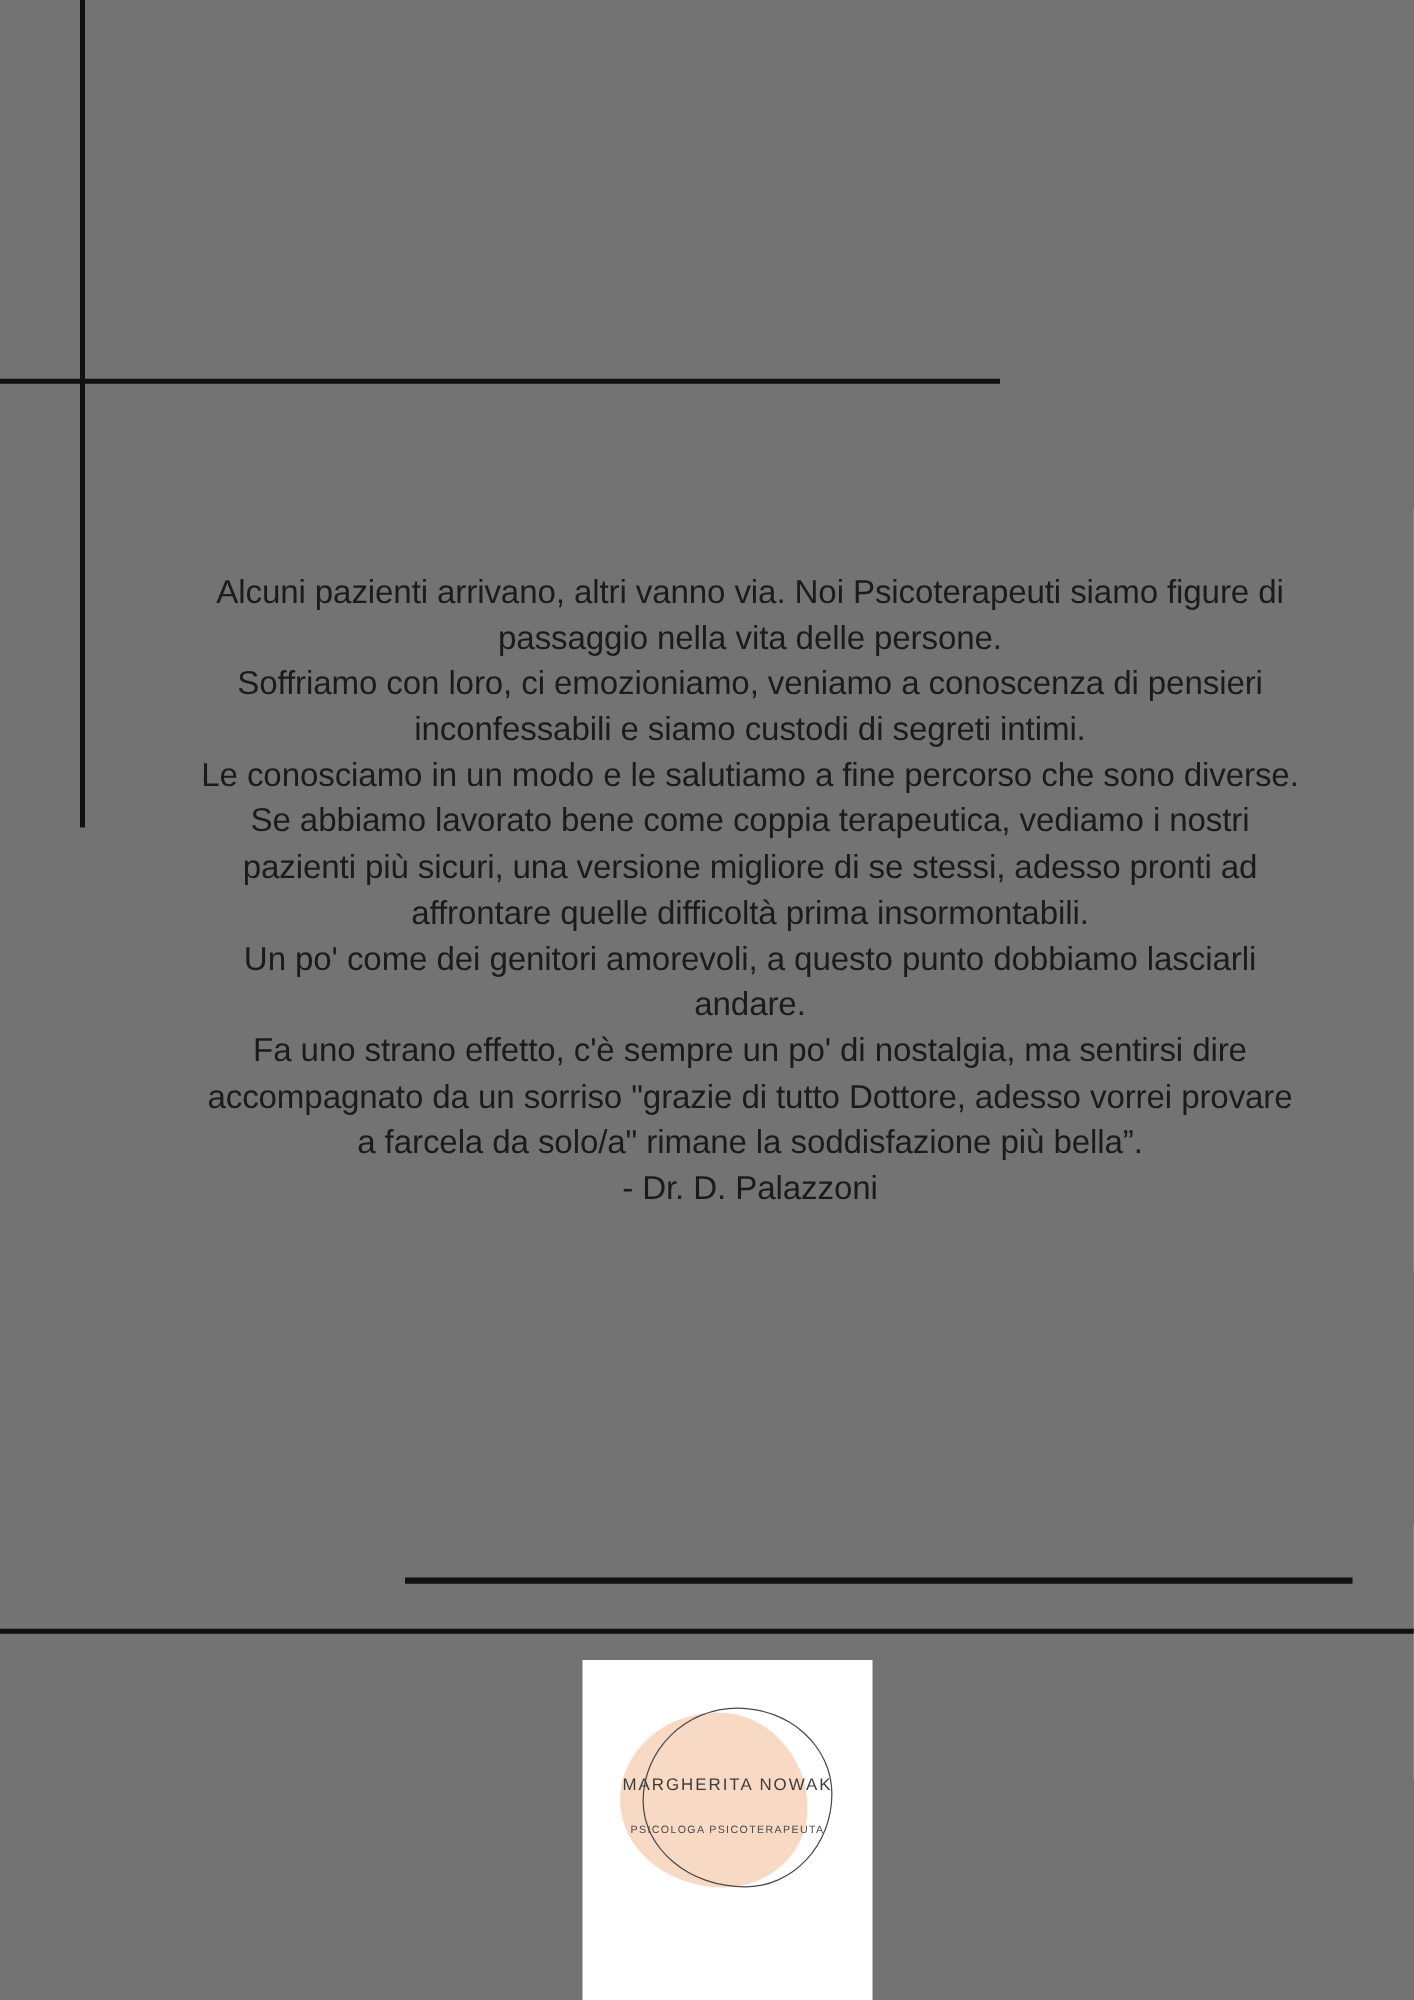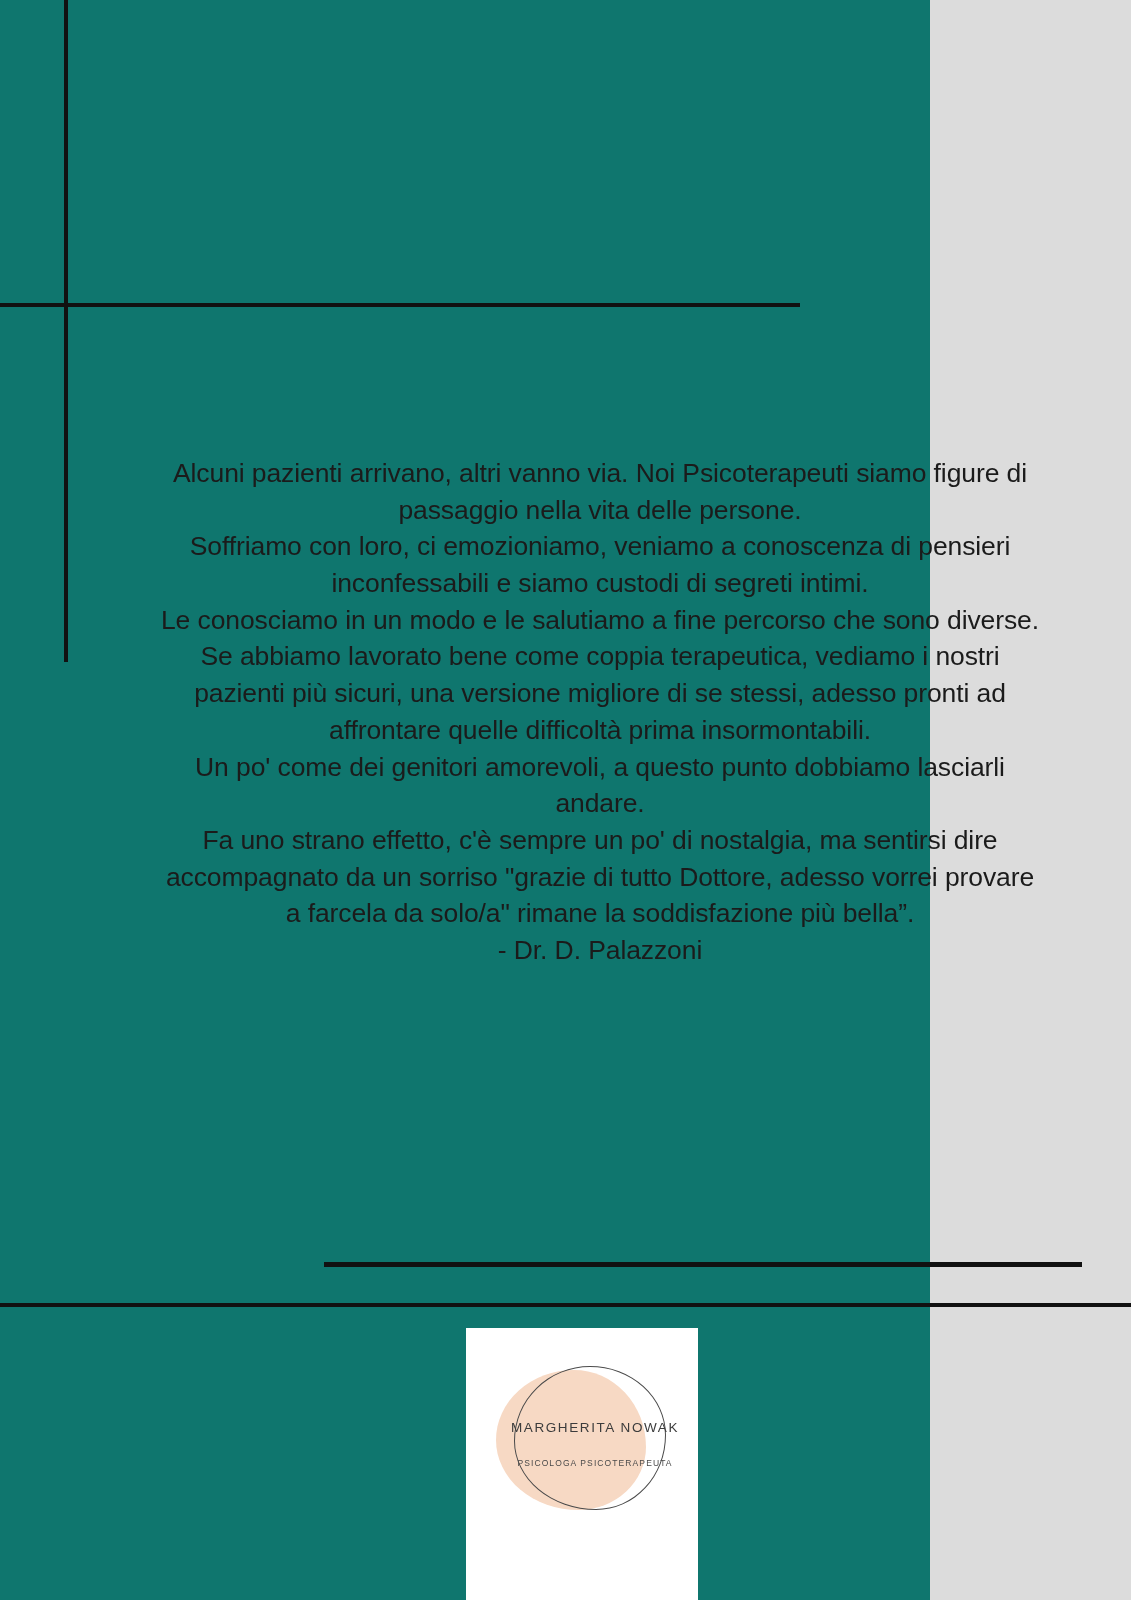--- a/index.html
+++ b/index.html
@@ -8,23 +8,23 @@
   }
   body {
     width: 1131px;
     height: 1600px;
     background: #dcdcdc;
     font-family: "Liberation Sans", sans-serif;
     overflow: hidden;
   }
   .poster {
     position: relative;
-    width: 930px;
+    width: 1131px;
     height: 1600px;
-    background: #0f766e;
+    background: #737373;
   }
 
   
   .rule-vertical {
     position: absolute;
     left: 64px;
     top: 0;
     width: 4px;
     height: 662px;
     background: #111111;
@@ -111,21 +111,20 @@
     border: 1.6px solid #4a4a4a;
     border-radius: 50% 50% 46% 54% / 52% 48% 52% 48%;
     background: transparent;
   }
   .logo-text-wrap {
     position: absolute;
     left: 0;
     top: 92px;
     width: 232px;
     text-align: center;
-    padding-left: 13px;
   }
   .logo-name {
     font-family: "Liberation Sans", sans-serif;
     font-size: 13.5px;
     letter-spacing: 1.6px;
     color: #3c3c3c;
     white-space: nowrap;
   }
   .logo-subtitle {
     font-family: "Liberation Sans", sans-serif;

